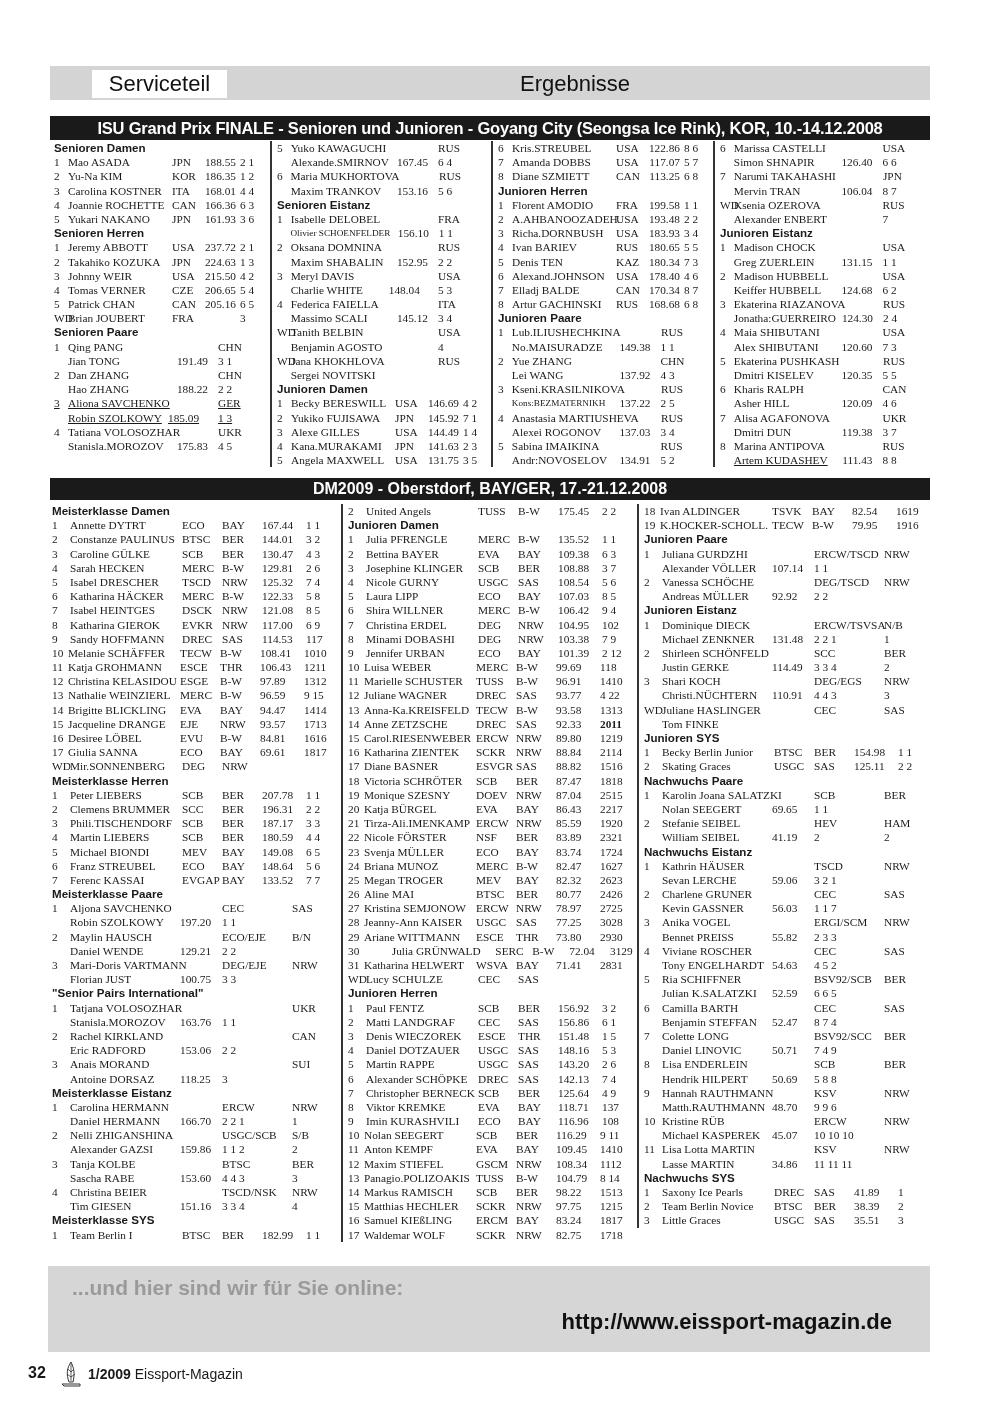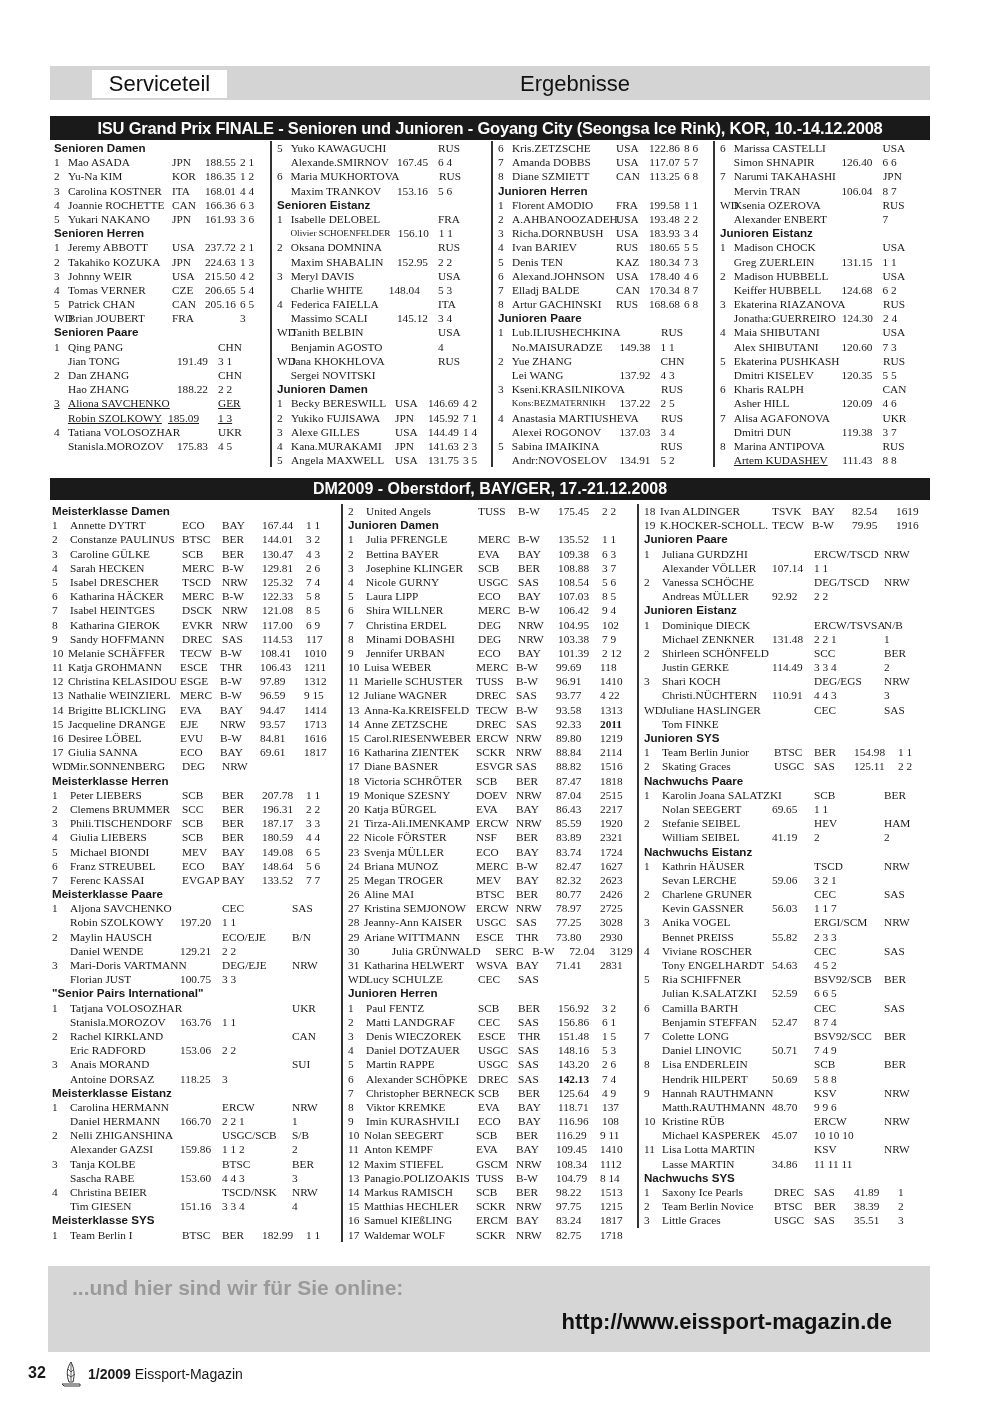--- a/index.html
+++ b/index.html
@@ -294,21 +294,21 @@
       <span class="c" style="width: 14px;">5</span>
       <span class="c" style="width: 104px;">Angela MAXWELL</span>
       <span class="c" style="width: 28px;">USA</span>
       <span class="c" style="width: 36px; text-align: right; padding-right: 4px;">131.75</span>
       <span class="c" style="width: 24px;">3 5</span>
     </div>
   </div>
 <div id="gpf-col-2" class="col sep" style="left:491px; top:141px; width:212px;">
     <div class="row">
       <span class="c" style="width: 14px;">6</span>
-      <span class="c" style="width: 104px;">Kris.ZETZSCHE</span>
+      <span class="c" style="width: 104px;">Kris.STREUBEL</span>
       <span class="c" style="width: 28px;">USA</span>
       <span class="c" style="width: 36px; text-align: right; padding-right: 4px;">122.86</span>
       <span class="c" style="width: 24px;">8 6</span>
     </div>
     <div class="row">
       <span class="c" style="width: 14px;">7</span>
       <span class="c" style="width: 104px;">Amanda DOBBS</span>
       <span class="c" style="width: 28px;">USA</span>
       <span class="c" style="width: 36px; text-align: right; padding-right: 4px;">117.07</span>
       <span class="c" style="width: 24px;">5 7</span>
@@ -743,21 +743,21 @@
     <div class="row">
       <span class="c" style="width: 18px;">3</span>
       <span class="c" style="width: 112px;">Phili.TISCHENDORF</span>
       <span class="c" style="width: 40px;">SCB</span>
       <span class="c" style="width: 40px;">BER</span>
       <span class="c" style="width: 44px;">187.17</span>
       <span class="c" style="width: 26px;">3 3</span>
     </div>
     <div class="row">
       <span class="c" style="width: 18px;">4</span>
-      <span class="c" style="width: 112px;">Giulia LIEBERS</span>
+      <span class="c" style="width: 112px;">Martin LIEBERS</span>
       <span class="c" style="width: 40px;">SCB</span>
       <span class="c" style="width: 40px;">BER</span>
       <span class="c" style="width: 44px;">180.59</span>
       <span class="c" style="width: 26px;">4 4</span>
     </div>
     <div class="row">
       <span class="c" style="width: 18px;">5</span>
       <span class="c" style="width: 112px;">Michael BIONDI</span>
       <span class="c" style="width: 40px;">MEV</span>
       <span class="c" style="width: 40px;">BAY</span>
@@ -1238,21 +1238,21 @@
       <span class="c" style="width: 40px;">USGC</span>
       <span class="c" style="width: 40px;">SAS</span>
       <span class="c" style="width: 44px;">143.20</span>
       <span class="c" style="width: 26px;">2 6</span>
     </div>
     <div class="row">
       <span class="c" style="width: 18px;">6</span>
       <span class="c" style="width: 112px;">Alexander SCHÖPKE</span>
       <span class="c" style="width: 40px;">DREC</span>
       <span class="c" style="width: 40px;">SAS</span>
-      <span class="c" style="width: 44px; font-weight: bold;">142.13</span>
+      <span class="c" style="width: 44px;">142.13</span>
       <span class="c" style="width: 26px;">7 4</span>
     </div>
     <div class="row">
       <span class="c" style="width: 18px;">7</span>
       <span class="c" style="width: 112px;">Christopher BERNECK</span>
       <span class="c" style="width: 40px;">SCB</span>
       <span class="c" style="width: 40px;">BER</span>
       <span class="c" style="width: 44px;">125.64</span>
       <span class="c" style="width: 26px;">4 9</span>
     </div>
@@ -1436,21 +1436,21 @@
     <div class="row">
       <span class="c" style="width: 18px;"></span>
       <span class="c" style="width: 110px;">Tom FINKE</span>
       <span class="c" style="width: 42px;"></span>
       <span class="c" style="width: 70px;"></span>
       <span class="c" style="width: 40px;"></span>
     </div>
     <div class="h">Junioren SYS</div>
     <div class="row">
       <span class="c" style="width: 18px;">1</span>
-      <span class="c" style="width: 112px;">Team Berlin Junior</span>
+      <span class="c" style="width: 112px;">Becky Berlin Junior</span>
       <span class="c" style="width: 40px;">BTSC</span>
       <span class="c" style="width: 40px;">BER</span>
       <span class="c" style="width: 44px;">154.98</span>
       <span class="c" style="width: 26px;">1 1</span>
     </div>
     <div class="row">
       <span class="c" style="width: 18px;">2</span>
       <span class="c" style="width: 112px;">Skating Graces</span>
       <span class="c" style="width: 40px;">USGC</span>
       <span class="c" style="width: 40px;">SAS</span>

